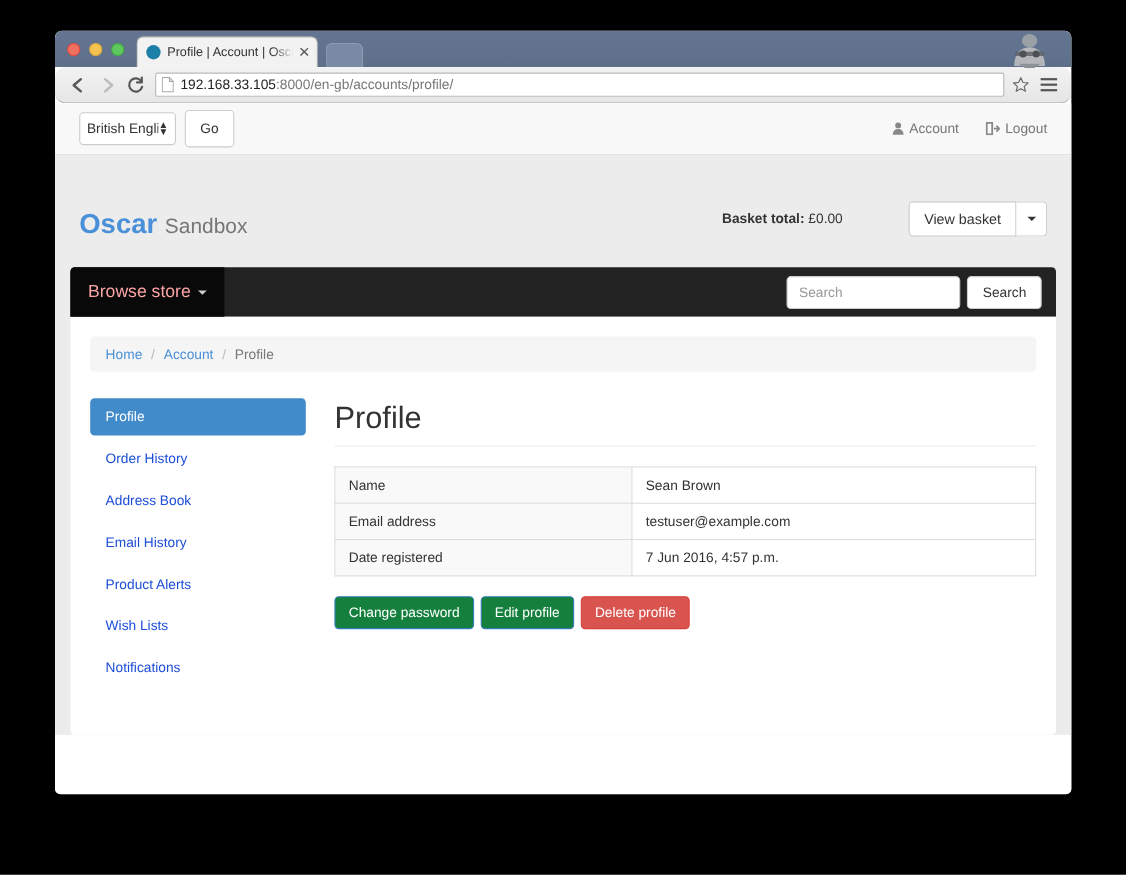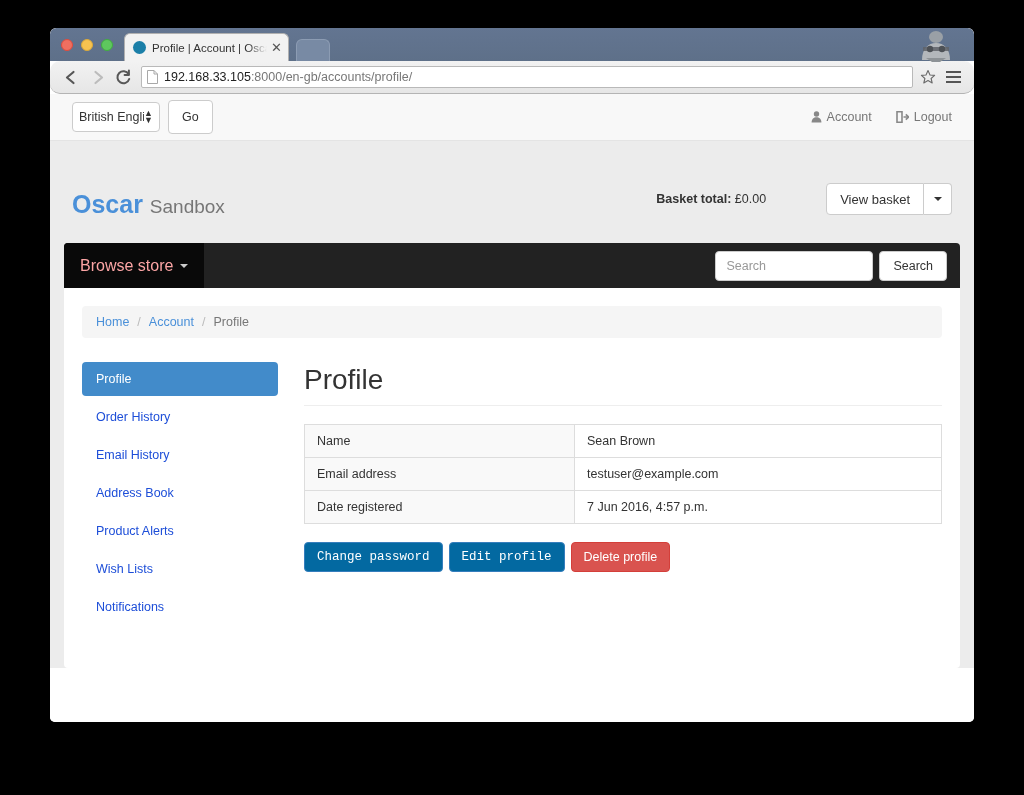--- a/index.html
+++ b/index.html
@@ -282,21 +282,21 @@
   #profile-table td.val { background: #fff; }
 
   #action-buttons { display: flex; gap: 6px; }
   .btn {
     height: 30px; padding: 0 12px;
     border-radius: 4px;
     font-size: 12.5px; color: #fff;
     display: flex; align-items: center;
     border: 1px solid transparent;
   }
-  .btn.primary { background: #0369a1; border-color: #357ebd; font-family: Liberation Mono, monospace; }
+  .btn.primary { background: #15803d; border-color: #357ebd; }
   .btn.danger  { background: #d9534f; border-color: #d43f3a; }
 </style>
 </head>
 <body>
 
 <div id="browser-window">
 
   <div id="titlebar">
     <span class="traffic red"></span>
     <span class="traffic yellow"></span>
@@ -426,22 +426,22 @@
           <a>Account</a>
           <span class="sep">/</span>
           <span class="current">Profile</span>
         </div>
 
         <div id="content-cols">
 
           <nav id="account-nav">
             <a class="nav-item active">Profile</a>
             <a class="nav-item">Order History</a>
+            <a class="nav-item">Address Book</a>
             <a class="nav-item">Email History</a>
-            <a class="nav-item">Address Book</a>
             <a class="nav-item">Product Alerts</a>
             <a class="nav-item">Wish Lists</a>
             <a class="nav-item">Notifications</a>
           </nav>
 
           <div id="account-main">
             <h1 id="page-title">Profile</h1>
 
             <table id="profile-table">
               <tbody>

